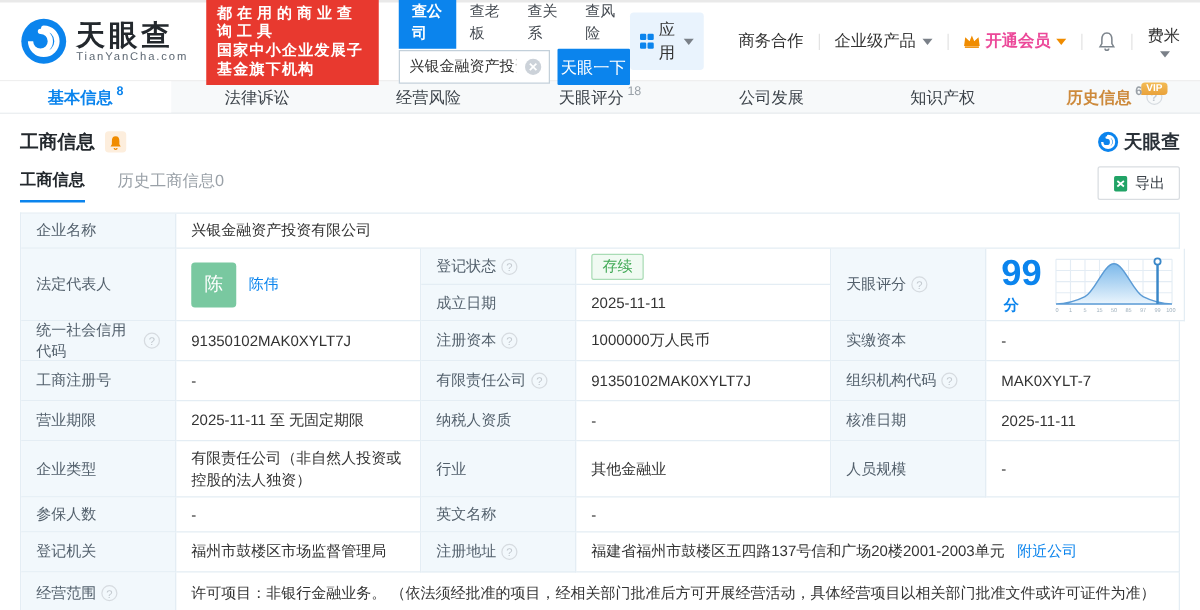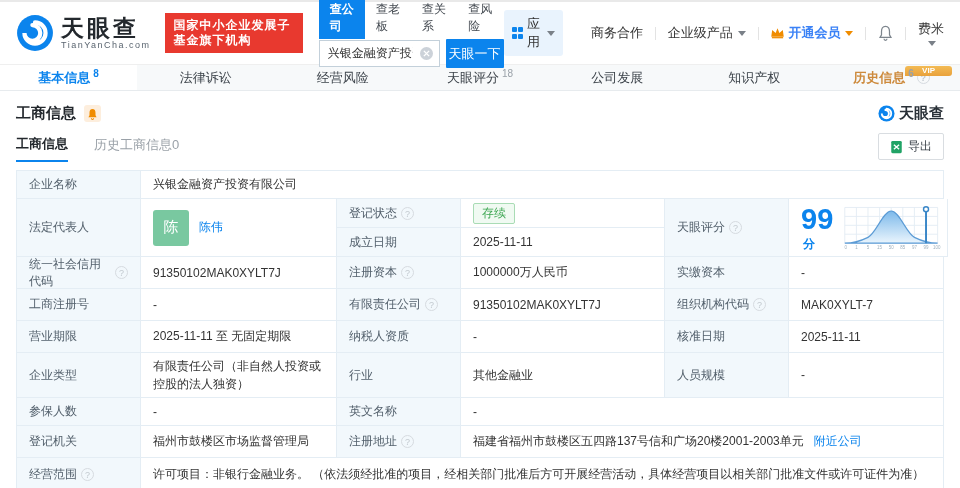--- a/index.html
+++ b/index.html
@@ -32,35 +32,35 @@
 
   .hmenu { margin-left:auto; display:flex; align-items:center; font-size:13px; color:#333; }
   .chip { display:flex; align-items:center; gap:4px; background:#e9f3fd; border-radius:3px;
     padding:5px 8px; cursor:pointer; margin-right:16px; }
   .gridicon { display:grid; grid-template-columns:5px 5px; grid-gap:1.5px; }
   .gridicon i { width:5px; height:5px; background:#0b84ed; border-radius:1px; }
   .hitem { cursor:pointer; display:flex; align-items:center; gap:3px; padding:0 12px; white-space:nowrap; }
   .divider { width:1px; height:13px; background:#e3e3e3; }
   .caret { width:0; height:0; border-left:4px solid transparent; border-right:4px solid transparent;
     border-top:5px solid #7a8088; margin-left:2px; }
-  .vip-item { color:#3b82f6; font-weight:bold; }
+  .vip-item { color:#ec4899; font-weight:bold; }
   .vip-item .caret { border-top-color:#f08c00; }
   .bellwrap { padding:0 12px; cursor:pointer; display:flex; }
 
   
   nav { height:27px; background:#f7f9fa; border-top:1px solid #efefef; border-bottom:1px solid #e7ebee;
     display:flex; }
   .ntab { flex:1; display:flex; align-items:center; justify-content:center; font-size:13px;
     color:#3c434a; cursor:pointer; position:relative; }
   .ntab .cnt { font-size:10px; color:#9aa1a8; margin-left:3px; position:relative; top:-4px; }
   .ntab.active { background:#fff; color:#0b84ed; font-weight:bold;justify-content:center; }
   .ntab.active .cnt { color:#0b84ed; }
   .ntab.history { color:#cd8a3c; font-weight:bold; }
-  .vipbadge { position:absolute; top:1px; right:8px; background:linear-gradient(180deg,#f3bb55,#e9a23b);
-    color:#fff; font-size:8px; font-weight:bold; padding:0 17px; border-radius:3px 3px 3px 0; line-height:10px; }
+  .vipbadge { position:absolute; top:1px; right:26px; background:linear-gradient(180deg,#f3bb55,#e9a23b);
+    color:#fff; font-size:8px; font-weight:bold; padding:0 4px; border-radius:3px 3px 3px 0; line-height:10px; }
   .help { display:inline-block; width:13px; height:13px; border:1px solid #d6dbe0; border-radius:50%;
     color:#c2c9cf; font-size:9px; line-height:12px; text-align:center; cursor:pointer;
     vertical-align:middle; margin-left:4px; flex:none; }
   .help::after { content:"?"; }
 
   
   main { padding:0 16px; position:relative; }
   .sec-head { margin-top:13px; display:flex; align-items:center; }
   .sec-head h2 { font-size:15px; color:#23282d; }
   .notice { width:17px; height:17px; background:#fdeedd; border-radius:3px; margin-left:8px;
@@ -110,20 +110,21 @@
       <circle cx="18" cy="18" r="17" fill="#0b84ed"></circle>
       <path d="M18 8 a10 10 0 1 1 -10 10 a7.5 7.5 0 1 0 7.5 -7.5" stroke="#fff" fill="none" stroke-width="4" stroke-linecap="round"></path>
     </svg>
     <div class="logo-txt">
       <div class="logo-name">天眼查</div>
       <div class="logo-domain">TianYanCha.com</div>
     </div>
   </div>
 
   <div class="promo">
+    <div>都在用的商业查询工具</div>
     <div>国家中小企业发展子基金旗下机构</div>
   </div>
 
   <div class="search">
     <div class="stabs">
       <div class="stab active">查公司</div>
       <div class="stab">查老板</div>
       <div class="stab">查关系</div>
       <div class="stab">查风险</div>
     </div>

